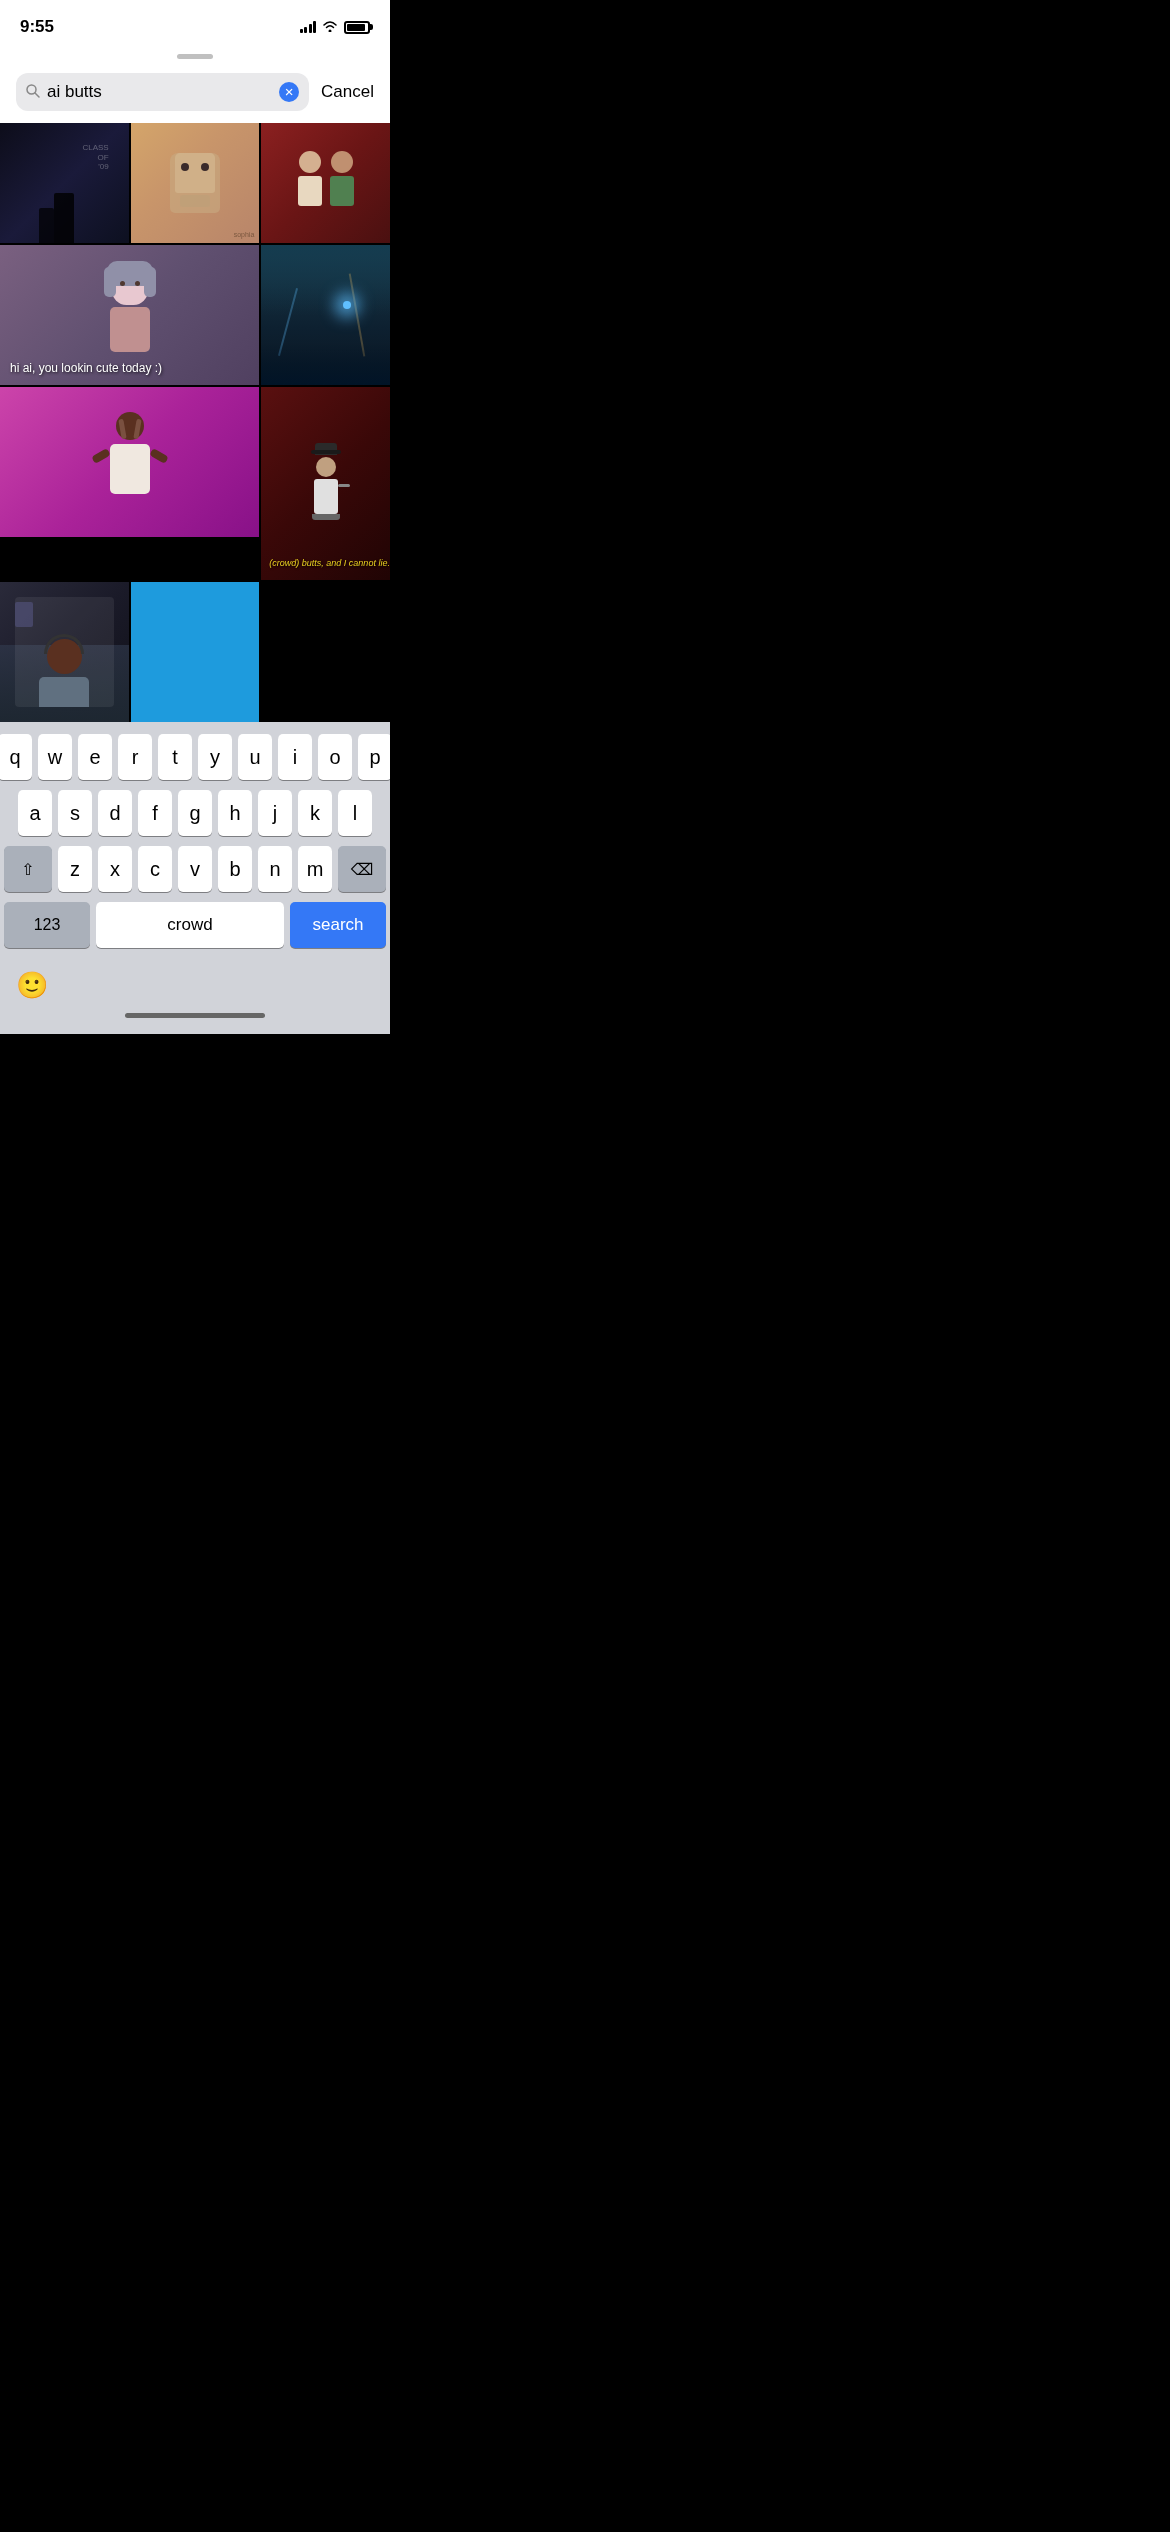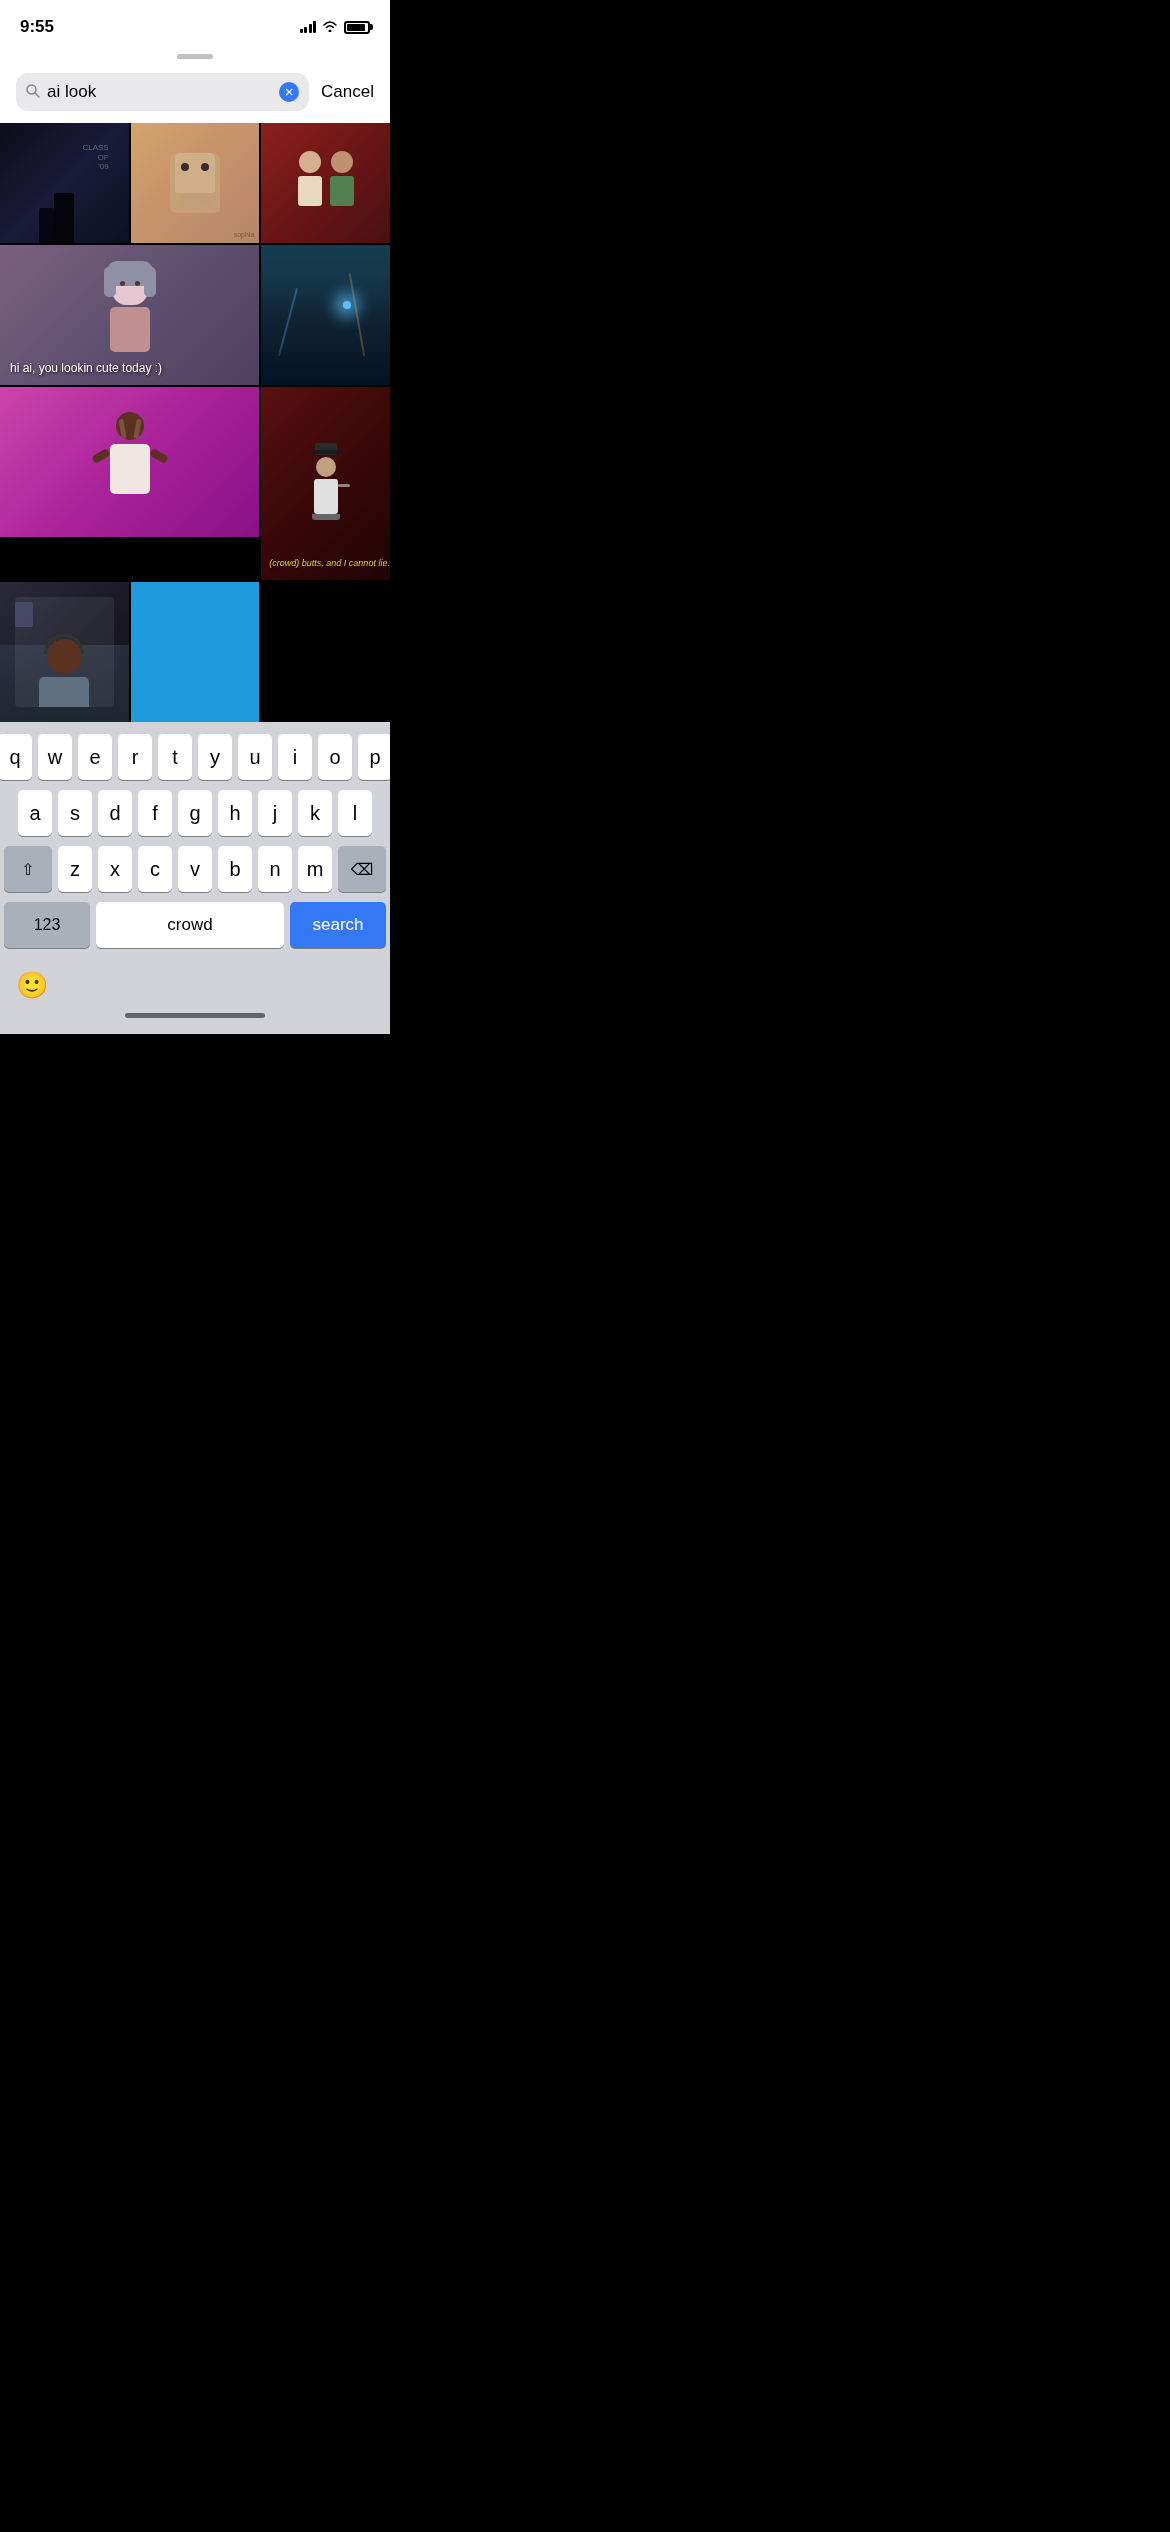--- a/index.html
+++ b/index.html
@@ -460,21 +460,21 @@
 </div>
 
 <div class="search-bar-container">
   <div class="search-input-wrap">
     <span class="search-mag">
       <svg width="14" height="14" viewBox="0 0 14 14">
         <circle cx="5.5" cy="5.5" r="4.5" fill="none" stroke="#888" stroke-width="1.5"></circle>
         <line x1="9" y1="9" x2="13" y2="13" stroke="#888" stroke-width="1.5" stroke-linecap="round"></line>
       </svg>
     </span>
-    <span class="search-input-text">ai look</span>
+    <span class="search-input-text">ai butts</span>
     <div class="clear-btn"></div>
   </div>
   <span class="cancel-btn">Cancel</span>
 </div>
 
 <div class="gif-grid">
 
   <div class="gif-cell cell-r1c1">
     <div class="cell-inner sci-fi-bg">
 

